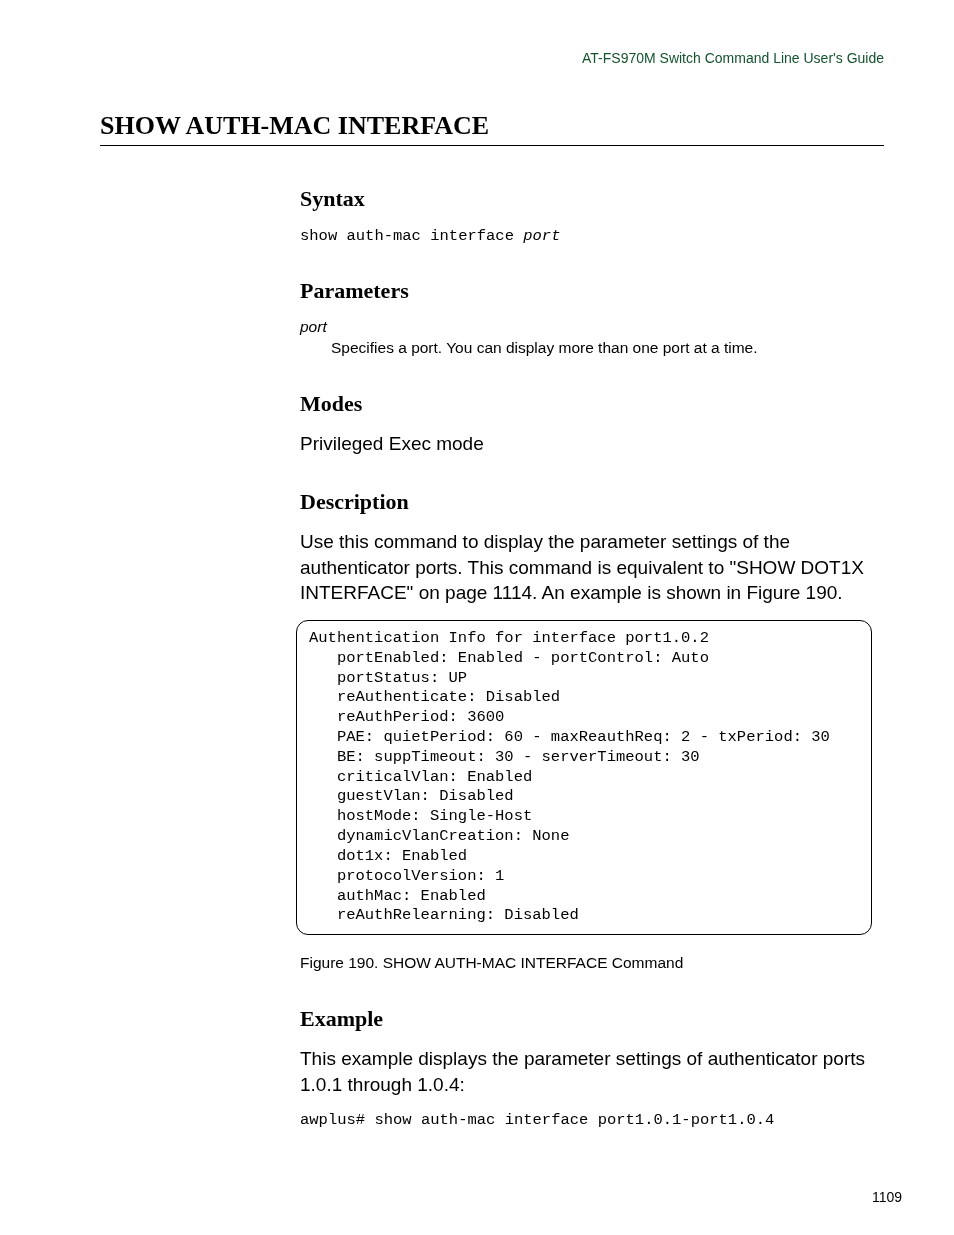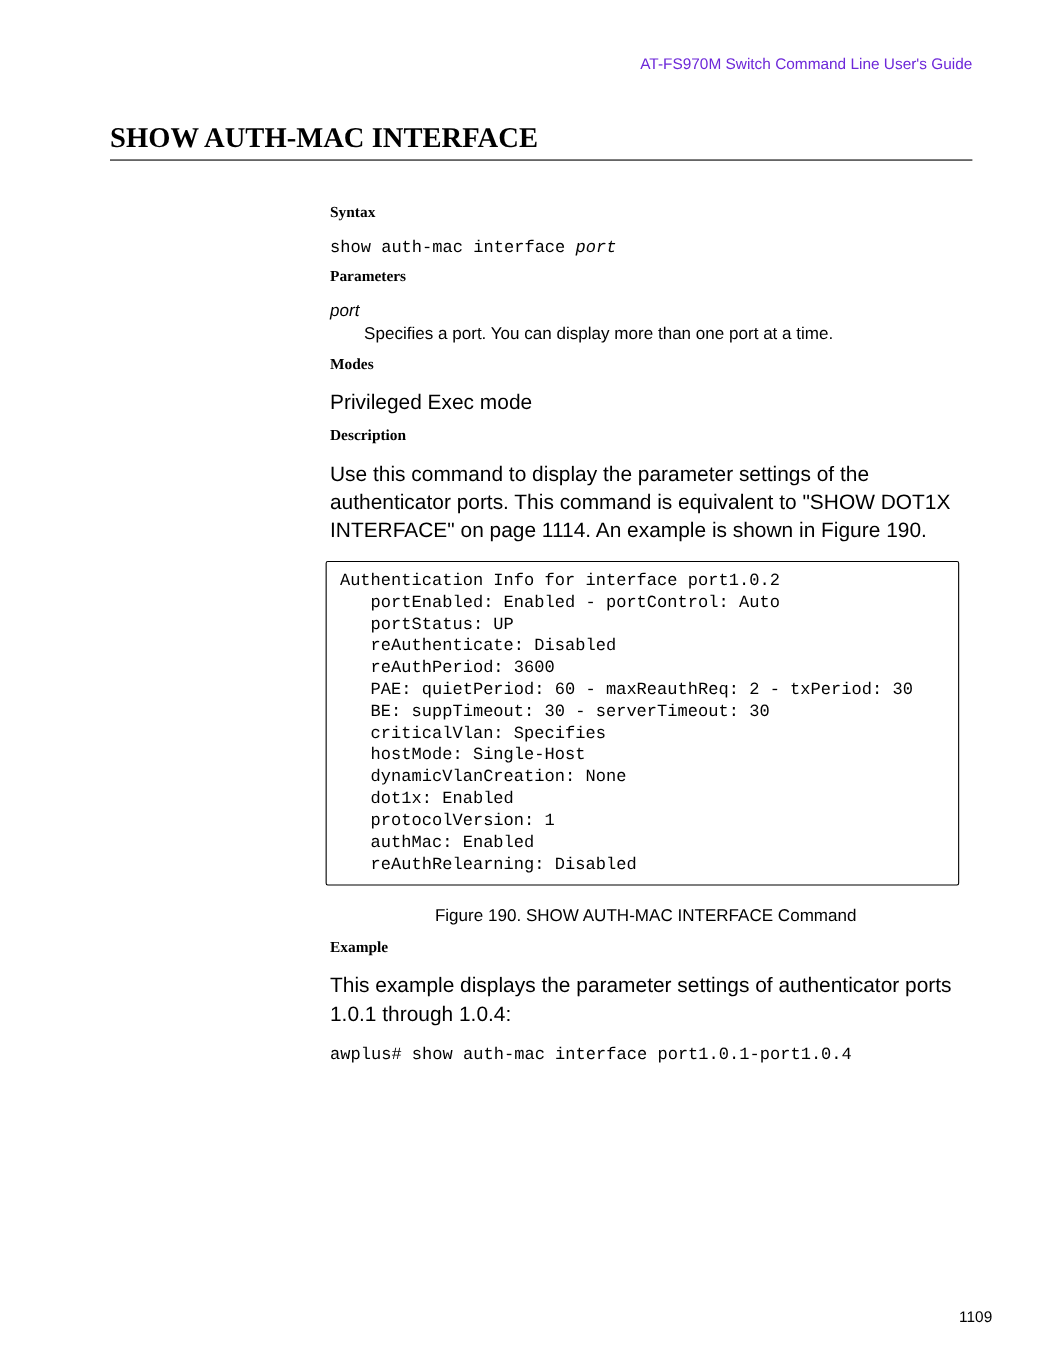--- a/index.html
+++ b/index.html
@@ -12,40 +12,40 @@
   }
   .page {
     padding: 50px 70px 30px 100px;
     box-sizing: border-box;
     min-height: 1235px;
     position: relative;
   }
   .running-header {
     text-align: right;
     font-size: 14px;
-    color: #6d28d9;
+    color: #14532d;
     margin-bottom: 45px;
   }
   .main-title {
     font-family: "Times New Roman", Times, serif;
     font-size: 26px;
     font-weight: bold;
     border-bottom: 1.5px solid #000;
     padding-bottom: 4px;
     margin-bottom: 40px;
   }
   .content {
     margin-left: 200px;
     margin-right: 10px;
   }
   .section-head {
     font-family: "Times New Roman", Times, serif;
     font-weight: bold;
-    font-size: 14px;
-    margin-top: 9px;
+    font-size: 22px;
+    margin-top: 32px;
     margin-bottom: 14px;
   }
   .mono {
     font-family: "Courier New", Courier, monospace;
     font-size: 15.5px;
     white-space: pre;
     line-height: 1.25;
   }
   .mono-italic {
     font-family: "Courier New", Courier, monospace;
@@ -63,33 +63,33 @@
     font-size: 15.5px;
     margin-bottom: 2px;
   }
   .param-desc {
     margin-left: 31px;
     font-size: 15.5px;
     line-height: 1.35;
   }
   .rounded-box {
     border: 1px solid #000;
-    border-radius: 2px;
+    border-radius: 12px;
     padding: 8px 12px 8px 12px;
     margin-top: 14px;
     margin-bottom: 18px;
     margin-left: -4px;
     margin-right: 2px;
   }
   .rounded-box .mono {
     font-size: 15.5px;
     line-height: 1.28;
   }
   .figure-caption {
-    text-align: center;
+    text-align: left;
     font-size: 15.5px;
     margin-bottom: 10px;
   }
   .page-number {
     position: absolute;
     bottom: 30px;
     right: 52px;
     font-size: 14px;
   }
 </style>
@@ -122,21 +122,22 @@
     <div class="body-text">Use this command to display the parameter settings of the authenticator ports. This command is equivalent to "SHOW DOT1X INTERFACE" on page 1114. An example is shown in Figure 190.</div>
 
     <div class="rounded-box">
       <div class="mono">Authentication Info for interface port1.0.2</div>
       <div class="mono">   portEnabled: Enabled - portControl: Auto</div>
       <div class="mono">   portStatus: UP</div>
       <div class="mono">   reAuthenticate: Disabled</div>
       <div class="mono">   reAuthPeriod: 3600</div>
       <div class="mono">   PAE: quietPeriod: 60 - maxReauthReq: 2 - txPeriod: 30</div>
       <div class="mono">   BE: suppTimeout: 30 - serverTimeout: 30</div>
-      <div class="mono">   criticalVlan: Specifies</div>
+      <div class="mono">   criticalVlan: Enabled</div>
+      <div class="mono">   guestVlan: Disabled</div>
       <div class="mono">   hostMode: Single-Host</div>
       <div class="mono">   dynamicVlanCreation: None</div>
       <div class="mono">   dot1x: Enabled</div>
       <div class="mono">   protocolVersion: 1</div>
       <div class="mono">   authMac: Enabled</div>
       <div class="mono">   reAuthRelearning: Disabled</div>
     </div>
 
     <div class="figure-caption body-text">Figure 190. SHOW AUTH-MAC INTERFACE Command</div>
 

